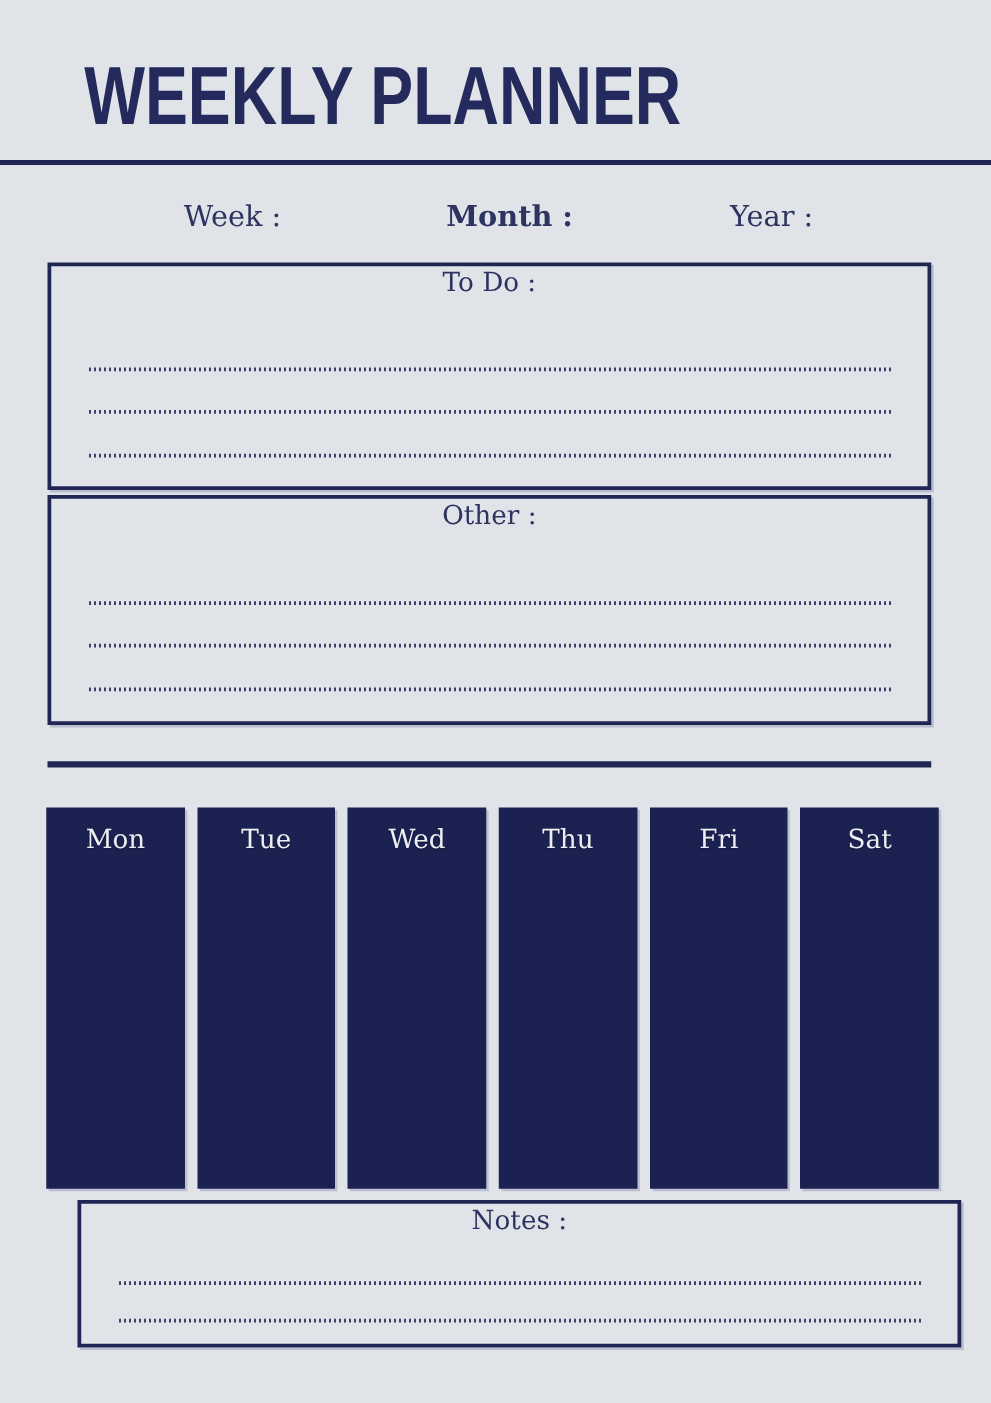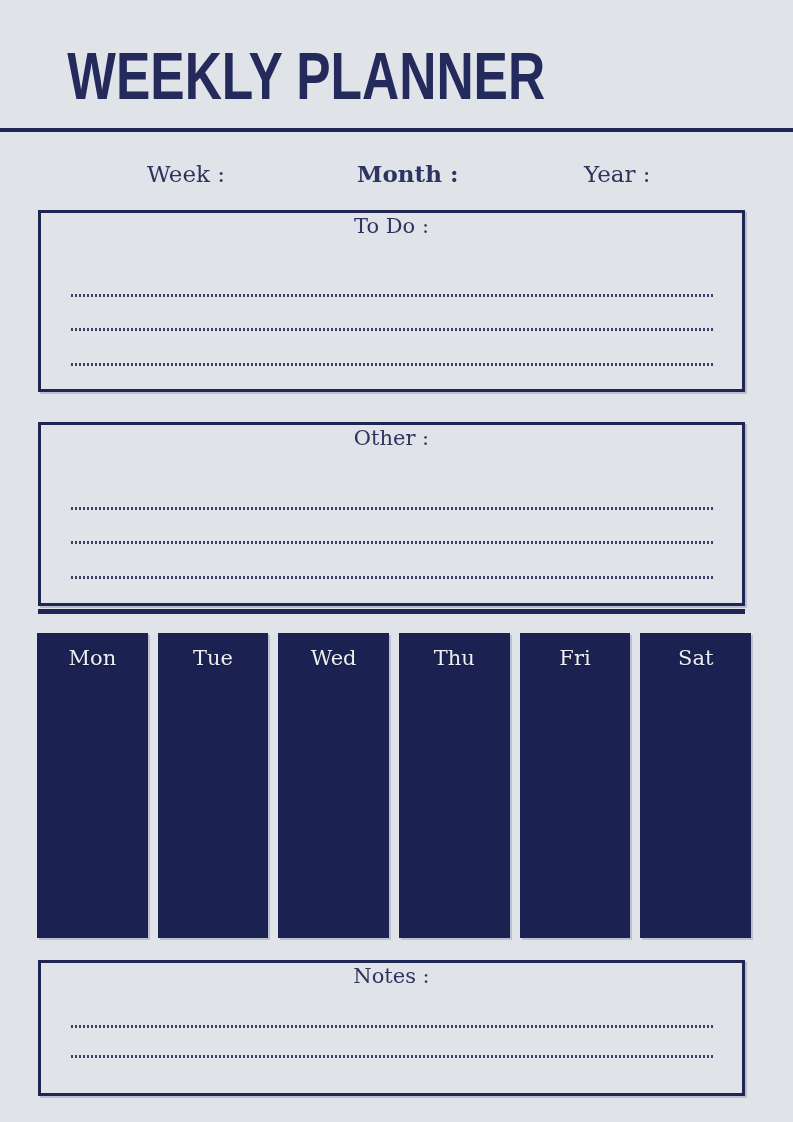--- a/index.html
+++ b/index.html
@@ -47,22 +47,22 @@
   .field-month{left:357px;font-weight:bold;}
   .field-year{left:584px;}
 
   
   .box{
     position:absolute;left:38px;width:707px;
     border:3px solid var(--navy);box-sizing:border-box;
     box-shadow:2px 2px 0 rgba(136,141,178,0.45);
   }
   #box-todo{top:210px;height:182px;}
-  #box-other{top:422px;height:184px;}
-  #box-notes{top:960px;height:136px;}
+  #box-other{top:396px;height:184px;}
+  #box-notes{top:960px;height:118px;margin-left:24px;}
   .box-title{
     text-align:center;font-size:21px;color:var(--label-text);
     line-height:26px;
   }
   .lines{position:absolute;inset:0;}
   .dotline{
     position:absolute;left:30px;right:28px;height:3px;
     background:repeating-linear-gradient(90deg,
       var(--dotted-line) 0 2px, transparent 2px 4px);
   }
@@ -76,21 +76,21 @@
   #box-notes .dotline:nth-child(2){top:92px;}
 
   
   .divider-thick{
     position:absolute;left:38px;top:609px;width:707px;height:5px;
     background:var(--navy);
   }
 
   
   .week-grid{
-    position:absolute;left:37px;top:633px;width:714px;height:305px;
+    position:absolute;left:37px;top:646px;width:714px;height:305px;
     display:flex;gap:10px;box-sizing:border-box;
   }
   .day-col{
     flex:1 1 0;background:var(--day-fill);
     display:flex;justify-content:center;align-items:flex-start;
     padding-top:12px;box-sizing:border-box;
     box-shadow:2px 2px 0 rgba(136,141,178,0.4);
   }
   .day-label{
     font-size:21px;line-height:26px;color:var(--day-label);

